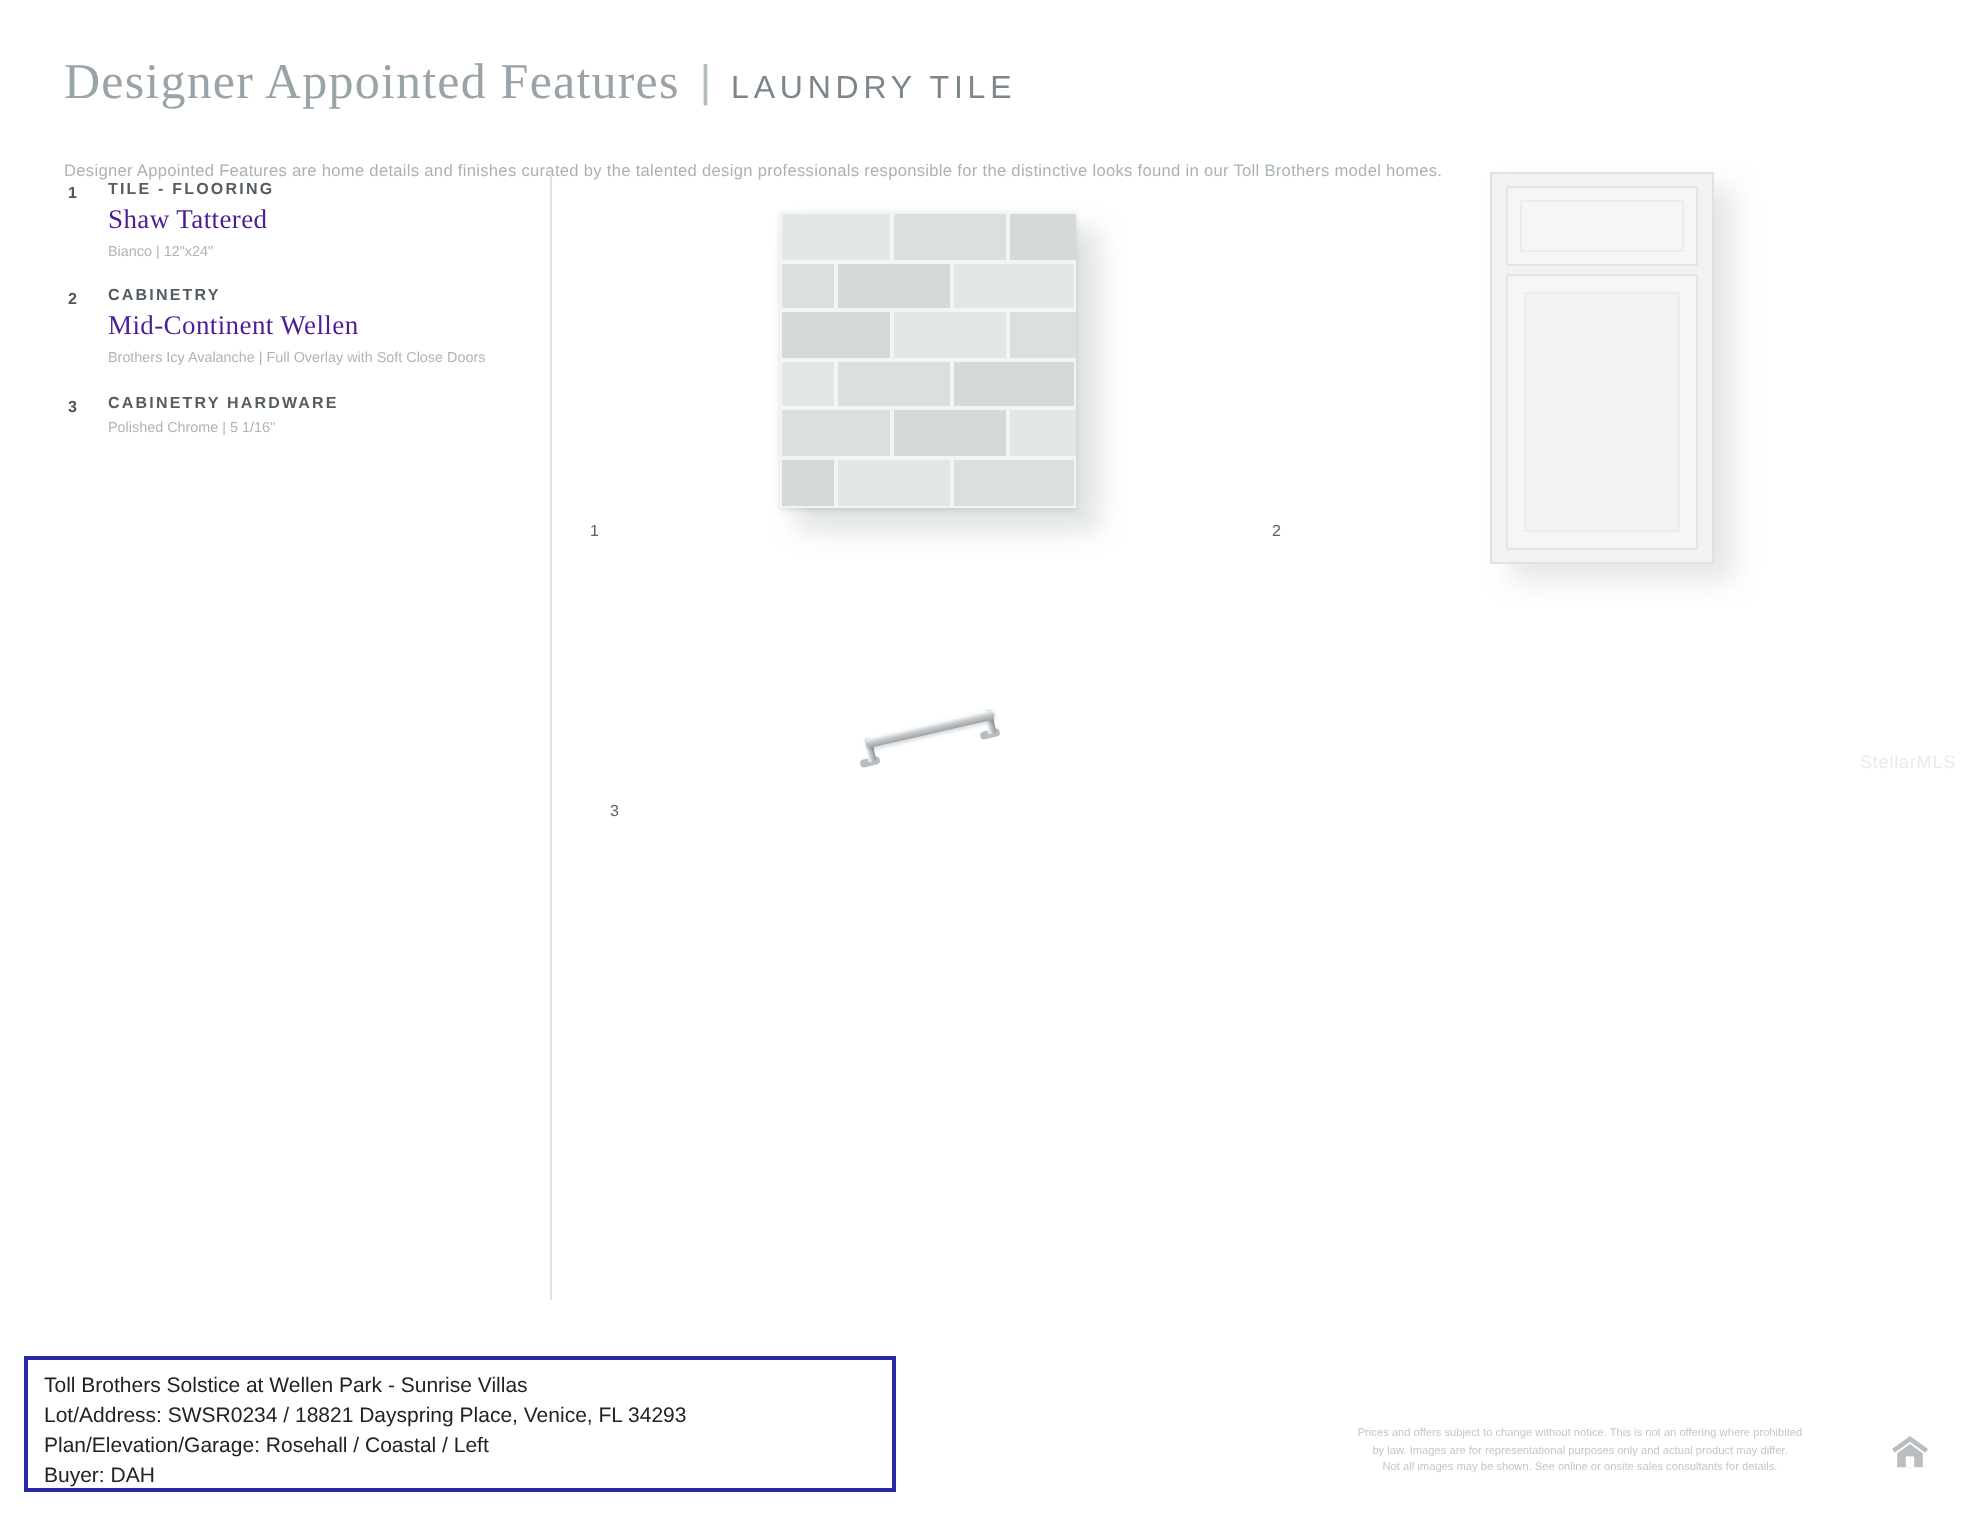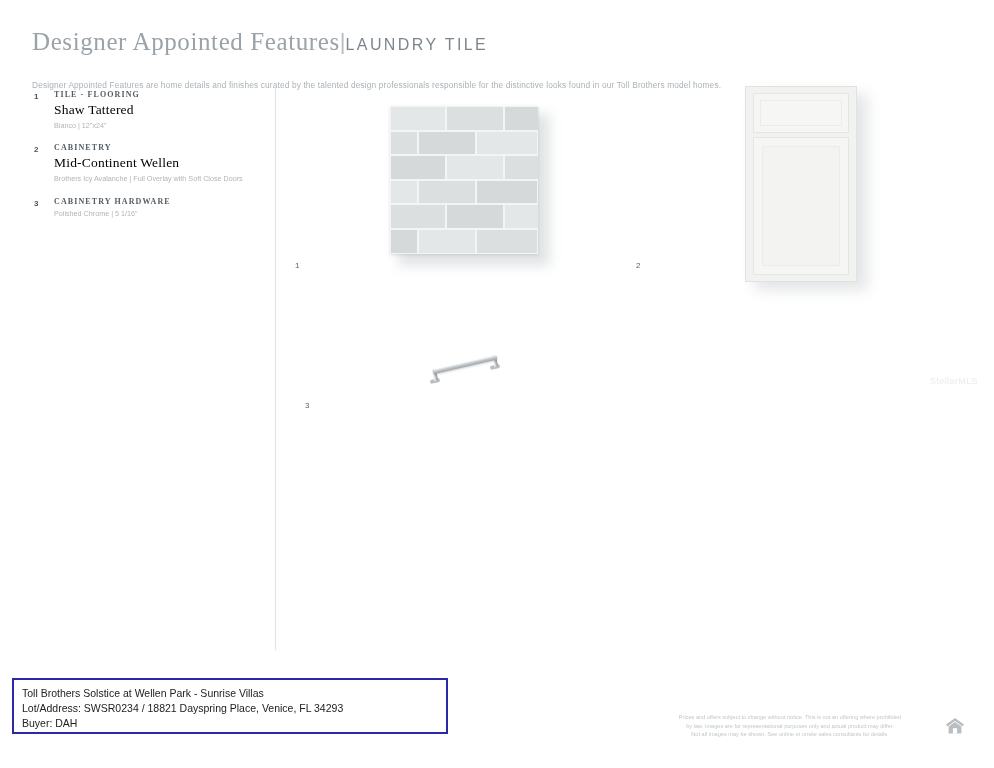--- a/index.html
+++ b/index.html
@@ -25,20 +25,21 @@
   
   .header {
     position: absolute;
     left: 32px;
     top: 28px;
     width: 930px;
   }
   .title-row {
     display: flex;
     align-items: baseline;
+    gap: 10px;
   }
   .title-main {
     font-family: "Liberation Serif", serif;
     font-size: 25px;
     color: #9aa3a8;
     letter-spacing: 0.6px;
     white-space: nowrap;
   }
   .title-divider {
     font-size: 22px;
@@ -89,26 +90,25 @@
     font-size: 8px;
     color: #4c555b;
     font-weight: 700;
   }
   .legend-cat {
     font-size: 8px;
     font-weight: 700;
     letter-spacing: 1.1px;
     color: #545d63;
     text-transform: uppercase;
-    font-family: Liberation Serif, serif;
   }
   .legend-name {
     font-family: "Liberation Serif", serif;
     font-size: 13.5px;
-    color: #000000;
+    color: #4c1d95;
     margin-top: 3px;
     letter-spacing: 0.2px;
   }
   .legend-desc {
     font-size: 7.2px;
     color: #aeb5ba;
     margin-top: 3px;
     line-height: 1.45;
     max-width: 200px;
   }
@@ -266,21 +266,21 @@
     color: #e9ebec;
     letter-spacing: .4px;
   }
 
   
   .info-box {
     position: absolute;
     left: 12px;
     top: 678px;
     width: 436px;
-    height: 56px;
+    height: 68px;
     border: 2px solid #2a2aa8;
     box-sizing: border-box;
     padding: 6px 8px 0 8px;
   }
   .info-line {
     font-size: 10.5px;
     color: #222222;
     line-height: 1.42;
     white-space: nowrap;
   }
@@ -395,20 +395,21 @@
     <div class="pull-post left"></div>
     <div class="pull-post right"></div>
     <div class="pull-bar"></div>
   </div>
 
   <div class="watermark">StellarMLS</div>
 
   <div class="info-box">
     <div class="info-line">Toll Brothers Solstice at Wellen Park - Sunrise Villas</div>
     <div class="info-line">Lot/Address: SWSR0234 / 18821 Dayspring Place, Venice, FL 34293</div>
+    <div class="info-line">Plan/Elevation/Garage: Rosehall / Coastal / Left</div>
     <div class="info-line">Buyer: DAH</div>
   </div>
 
   <div class="disclaimer">
     <div>Prices and offers subject to change without notice. This is not an offering where prohibited</div>
     <div>by law. Images are for representational purposes only and actual product may differ.</div>
     <div>Not all images may be shown. See online or onsite sales consultants for details.</div>
   </div>
 
   <div class="eho">

